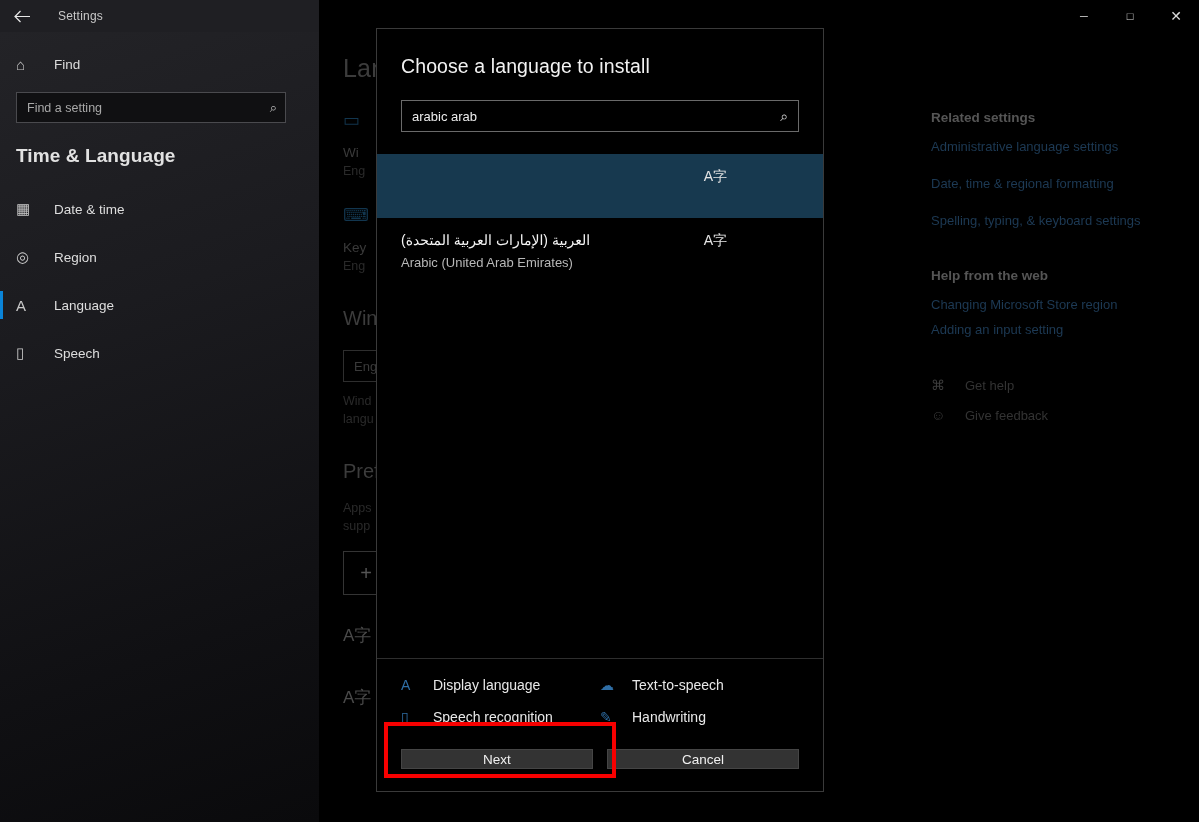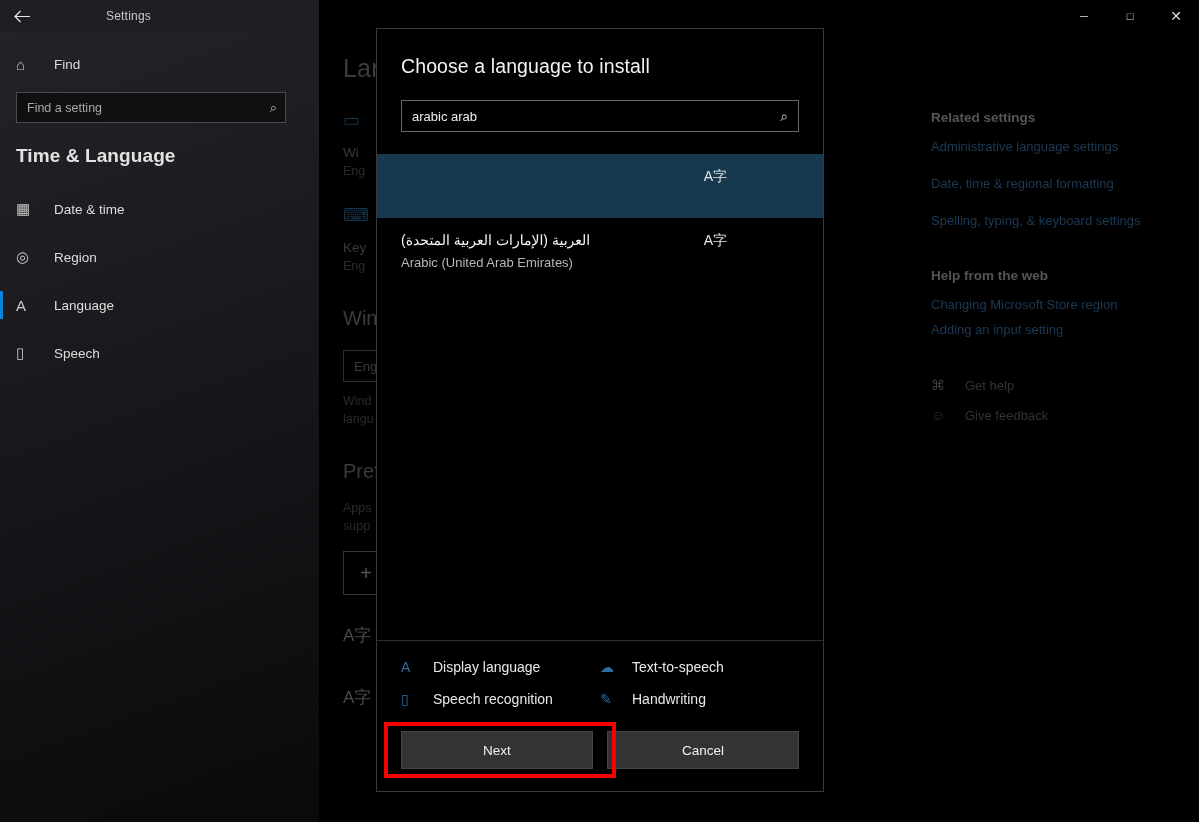--- a/index.html
+++ b/index.html
@@ -18,21 +18,21 @@
   
   .titlebar {
     position: absolute; top: 0; left: 0;
     width: 1199px; height: 32px;
     display: flex; align-items: center;
     z-index: 6;
   }
   .tb-left {
     width: 319px; height: 32px;
     background: #1f1f23;
-    display: flex; align-items: center; gap: 48px;
+    display: flex; align-items: center;
   }
   .tb-right {
     flex: 1; height: 32px; background: #000;
     display: flex; align-items: center; justify-content: flex-end;
   }
   .back-btn {
     width: 44px; height: 32px;
     display: flex; align-items: center; justify-content: center;
     color: #e8e8e8; font-size: 15px;
   }
@@ -226,21 +226,21 @@
   }
   .cap { display: flex; align-items: center; }
   .cap .ico { width: 22px; color: #2f6ea5; font-size: 14px; flex: none; }
   .cap .lbl { font-size: 14px; color: #e8e8e8; margin-left: 10px; }
 
   .dlg-actions {
     padding: 14px 24px 22px 24px;
     display: flex; gap: 14px;
   }
   .dlg-btn {
-    flex: 1; height: 38px;
+    flex: 1; height: 20px;
     background: #333333; border: 1px solid #454545;
     color: #f0f0f0; font-size: 13.5px;
     display: flex; align-items: center; justify-content: center;
     font-family: "Liberation Sans", sans-serif;
   }
 
   
   .highlight-box {
     position: absolute;
     left: 384px; top: 722px;

